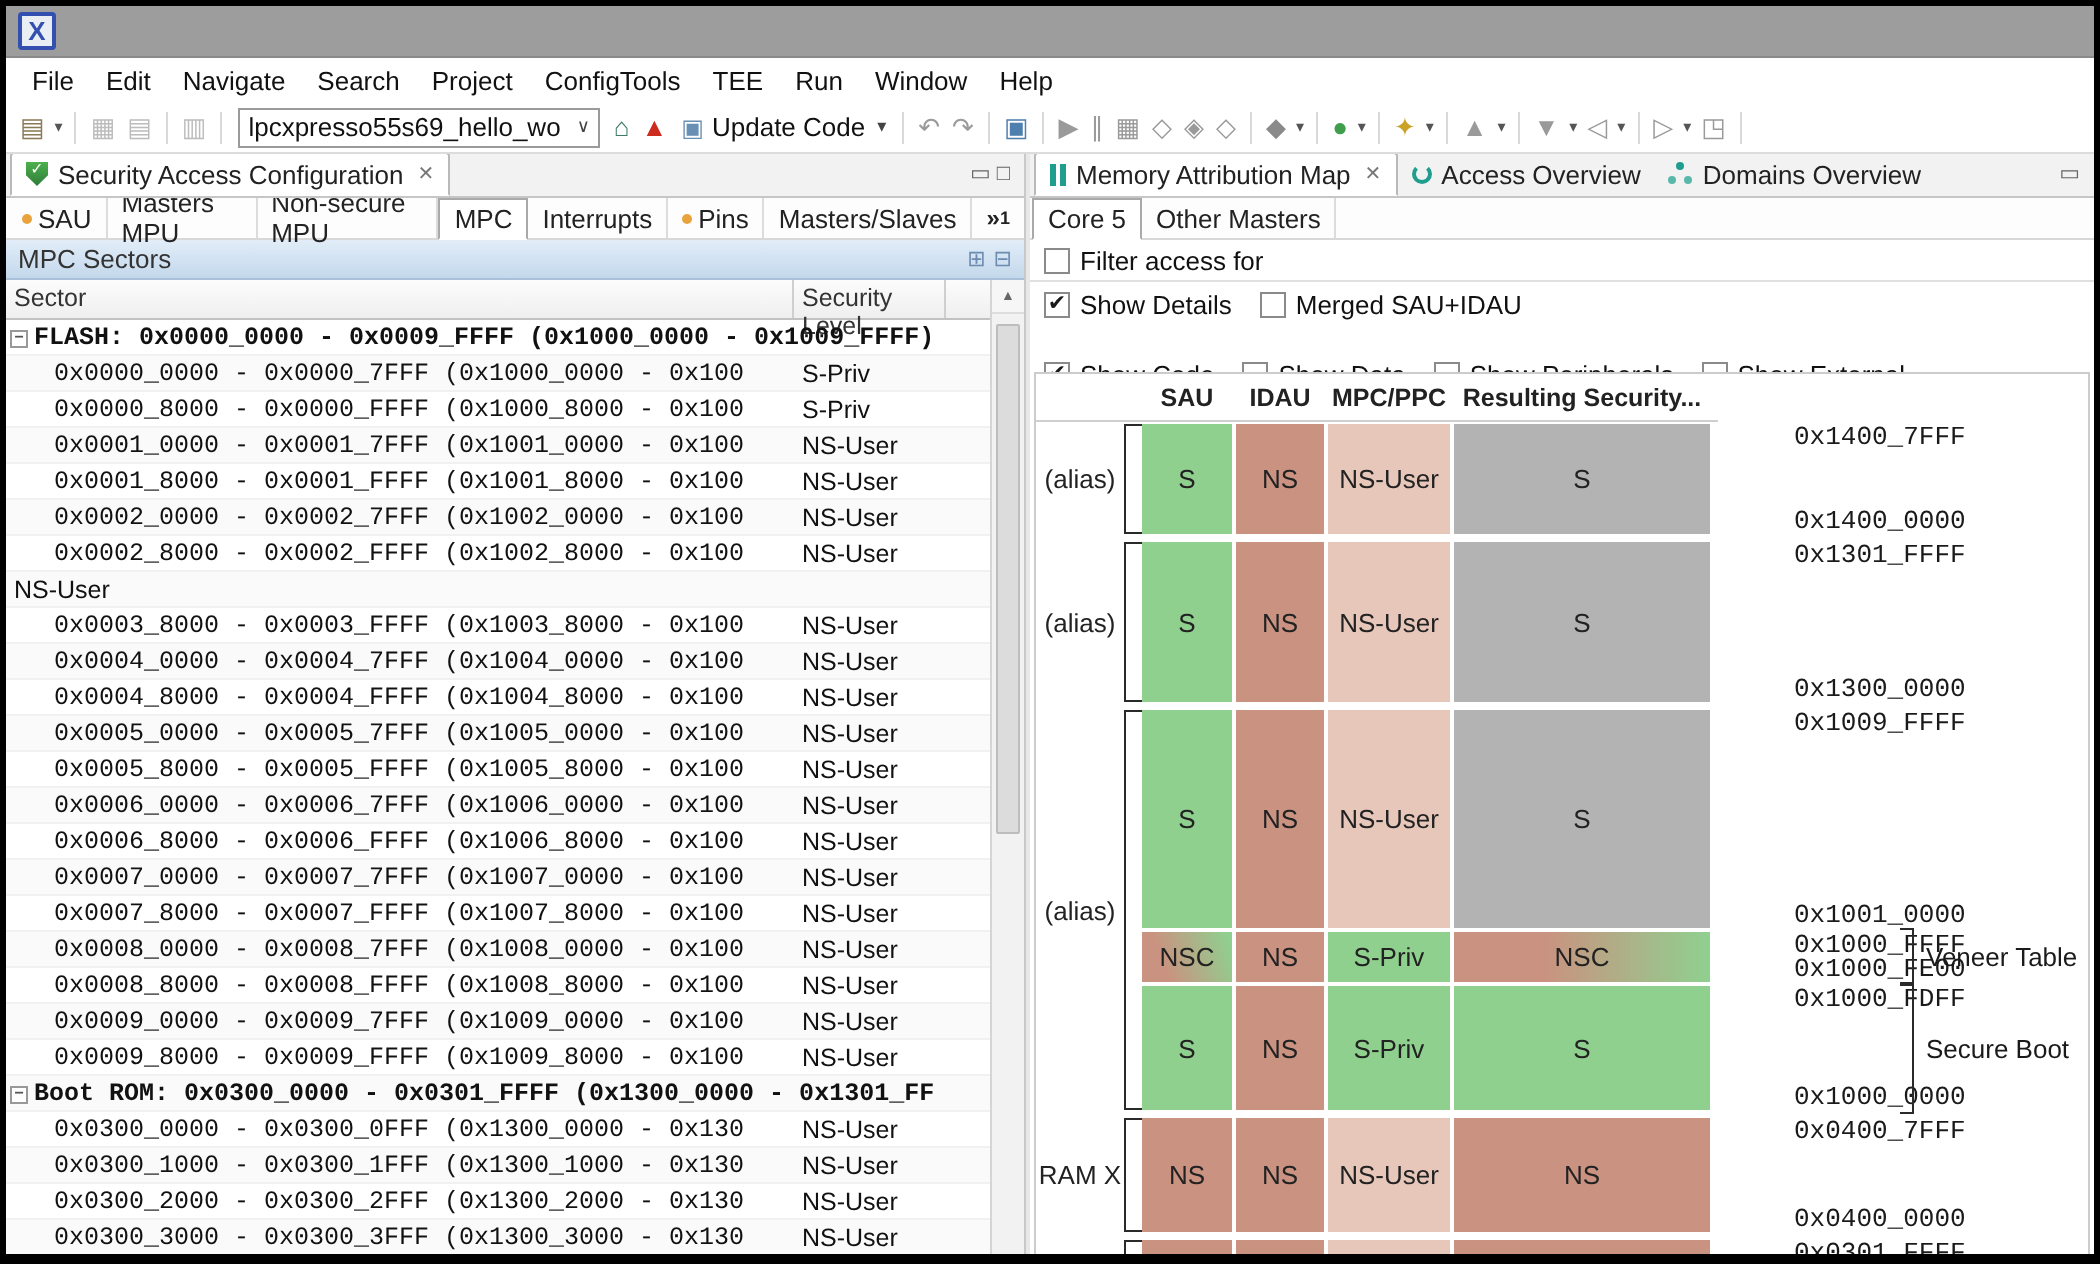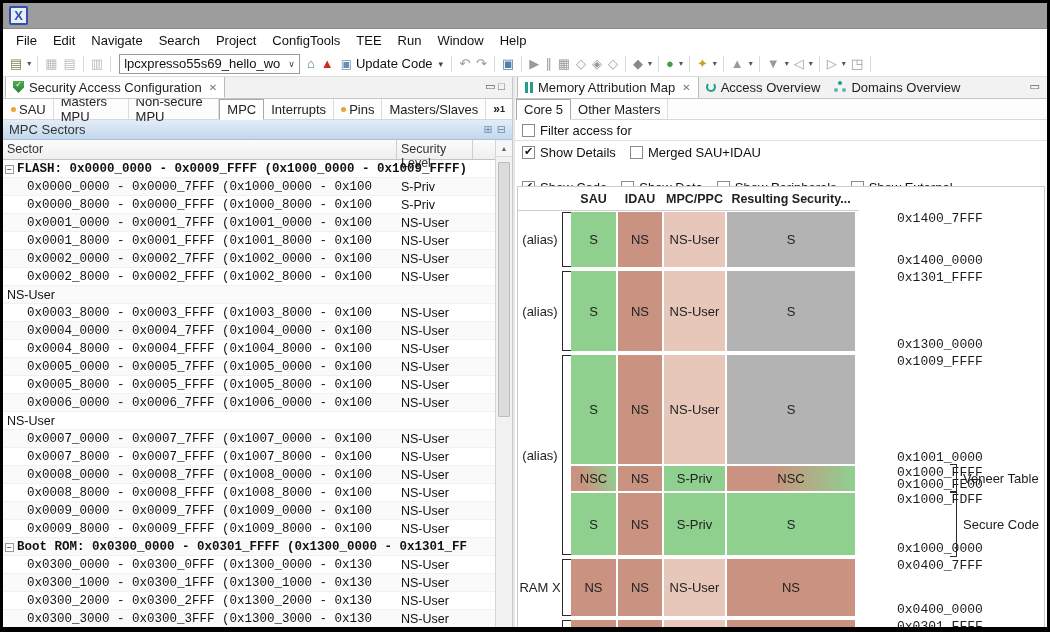--- a/index.html
+++ b/index.html
@@ -289,20 +289,21 @@
             </div>
             <div class="trow">
               <span class="sectxt">0x0005_8000 - 0x0005_FFFF (0x1005_8000 - 0x100</span>
               <span class="lvl">NS-User</span>
             </div>
             <div class="trow alt">
               <span class="sectxt">0x0006_0000 - 0x0006_7FFF (0x1006_0000 - 0x100</span>
               <span class="lvl">NS-User</span>
             </div>
             <div class="trow">
+              <span class="sectxt">0x0006_8000 - 0x0006_FFFF (0x1006_8000 - 0x100</span>
               <span class="lvl">NS-User</span>
             </div>
             <div class="trow alt">
               <span class="sectxt">0x0007_0000 - 0x0007_7FFF (0x1007_0000 - 0x100</span>
               <span class="lvl">NS-User</span>
             </div>
             <div class="trow">
               <span class="sectxt">0x0007_8000 - 0x0007_FFFF (0x1007_8000 - 0x100</span>
               <span class="lvl">NS-User</span>
             </div>
@@ -473,21 +474,21 @@
                     <span class="rblabel">Veneer Table</span>
                   </div>
                   <div class="map-row" style="height: 62px;">
                     <div class="cell" style="width: 45px; background: rgb(143, 208, 143);">S</div>
                     <div class="cell" style="width: 44px; background: rgb(202, 146, 128);">NS</div>
                     <div class="cell" style="width: 61px; background: rgb(143, 208, 143);">S-Priv</div>
                     <div class="cell" style="width: 128px; background: rgb(143, 208, 143);">S</div>
                     <span class="addr top">0x1000_FDFF</span>
                     <span class="addr bot">0x1000_0000</span>
                     <span class="rbracket"></span>
-                    <span class="rblabel">Secure Code</span>
+                    <span class="rblabel">Secure Boot</span>
                   </div>
                 </div>
               </div>
               <div class="blk">
                 <div class="blk-label">RAM X</div>
                 <div class="blk-bracket"></div>
                 <div class="blk-rows">
                   <div class="map-row" style="height: 57px;">
                     <div class="cell" style="width: 45px; background: rgb(202, 146, 128);">NS</div>
                     <div class="cell" style="width: 44px; background: rgb(202, 146, 128);">NS</div>

